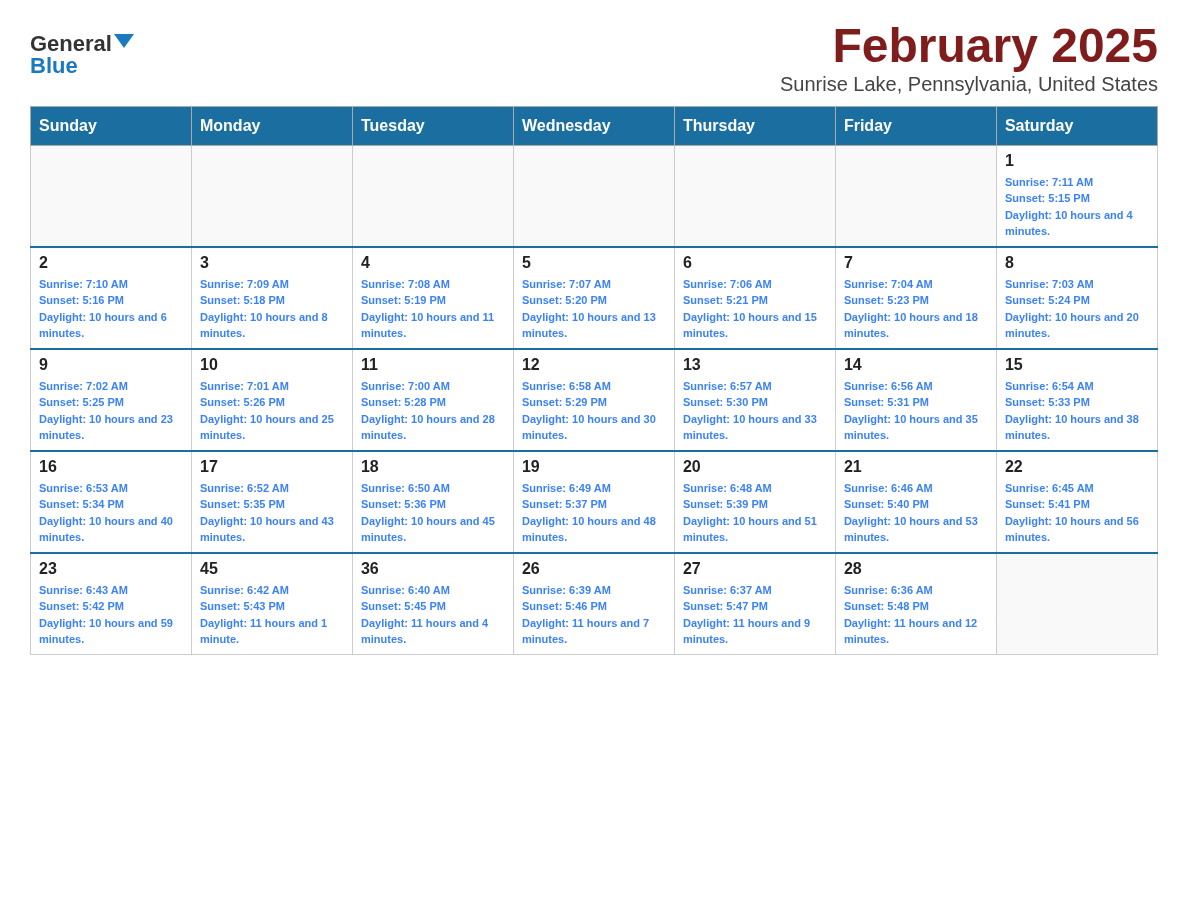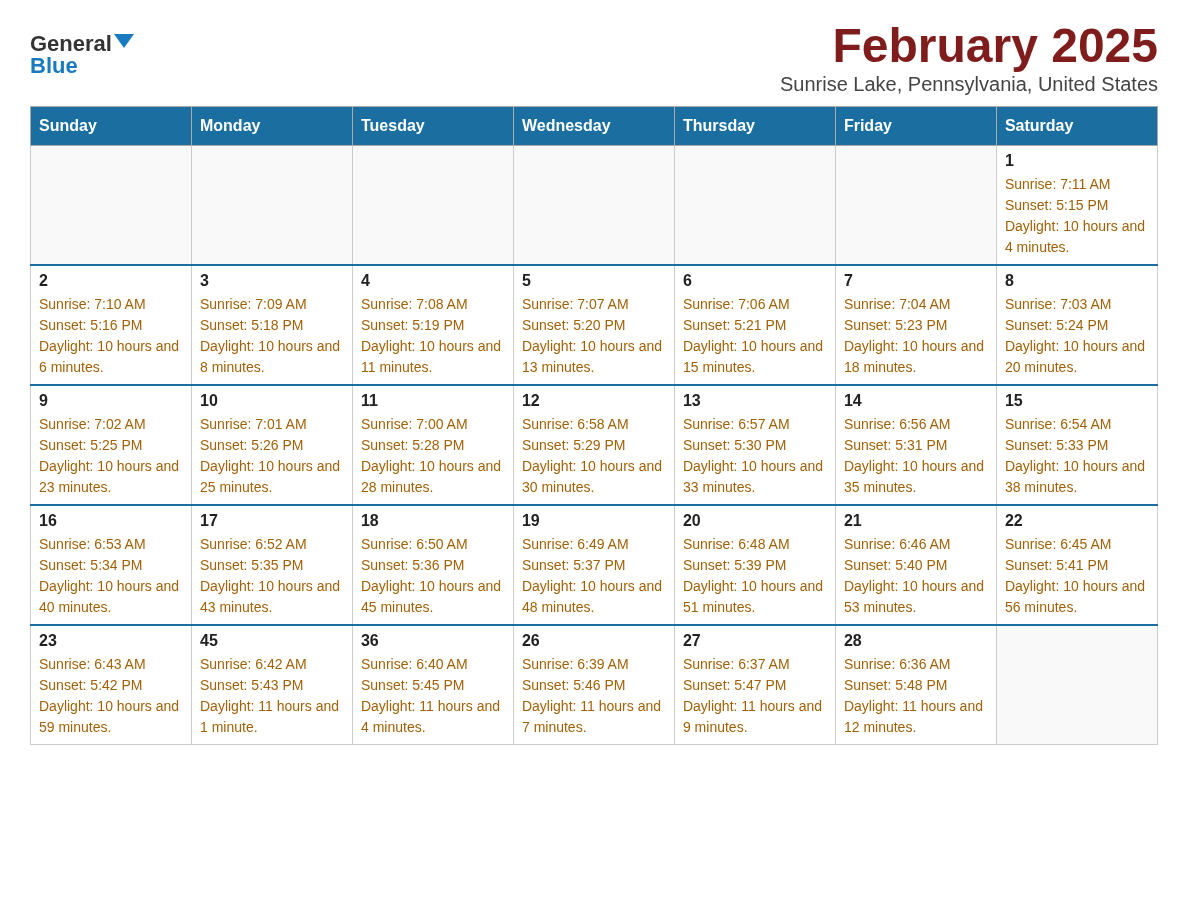--- a/index.html
+++ b/index.html
@@ -84,23 +84,24 @@
       height: 100px;
     }
     .day-number {
       font-size: 16px;
       font-weight: bold;
       color: #222;
       display: block;
       margin-bottom: 4px;
     }
     .day-info {
-      font-size: 14px;
-      color: #a16207;
+      font-size: 11px;
+      color: #3b82f6;
       line-height: 1.5;
+      font-weight: bold;
     }
     .empty-cell {
       background: #f9f9f9;
     }
     .row-border td {
       border-top: 2px solid #1a6fa0;
     }
   </style>
 </head>
 <body>

